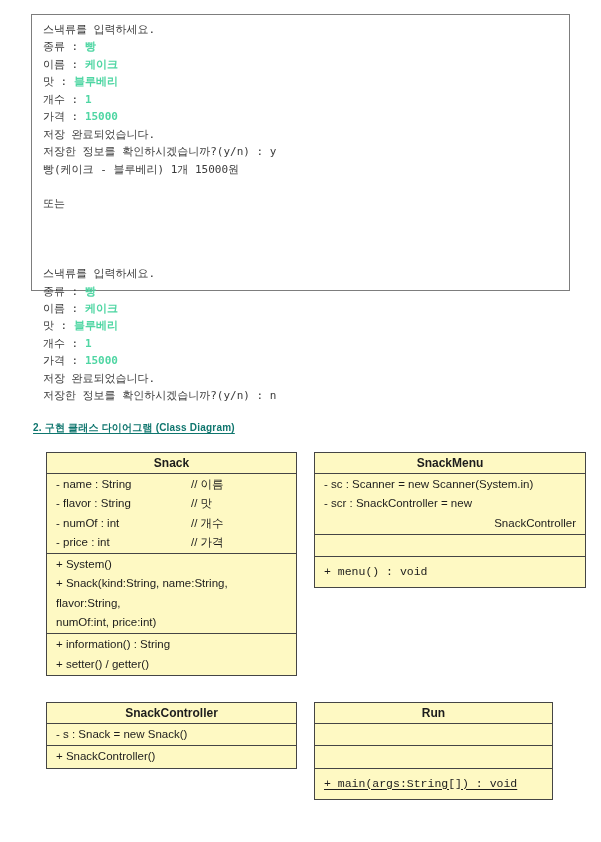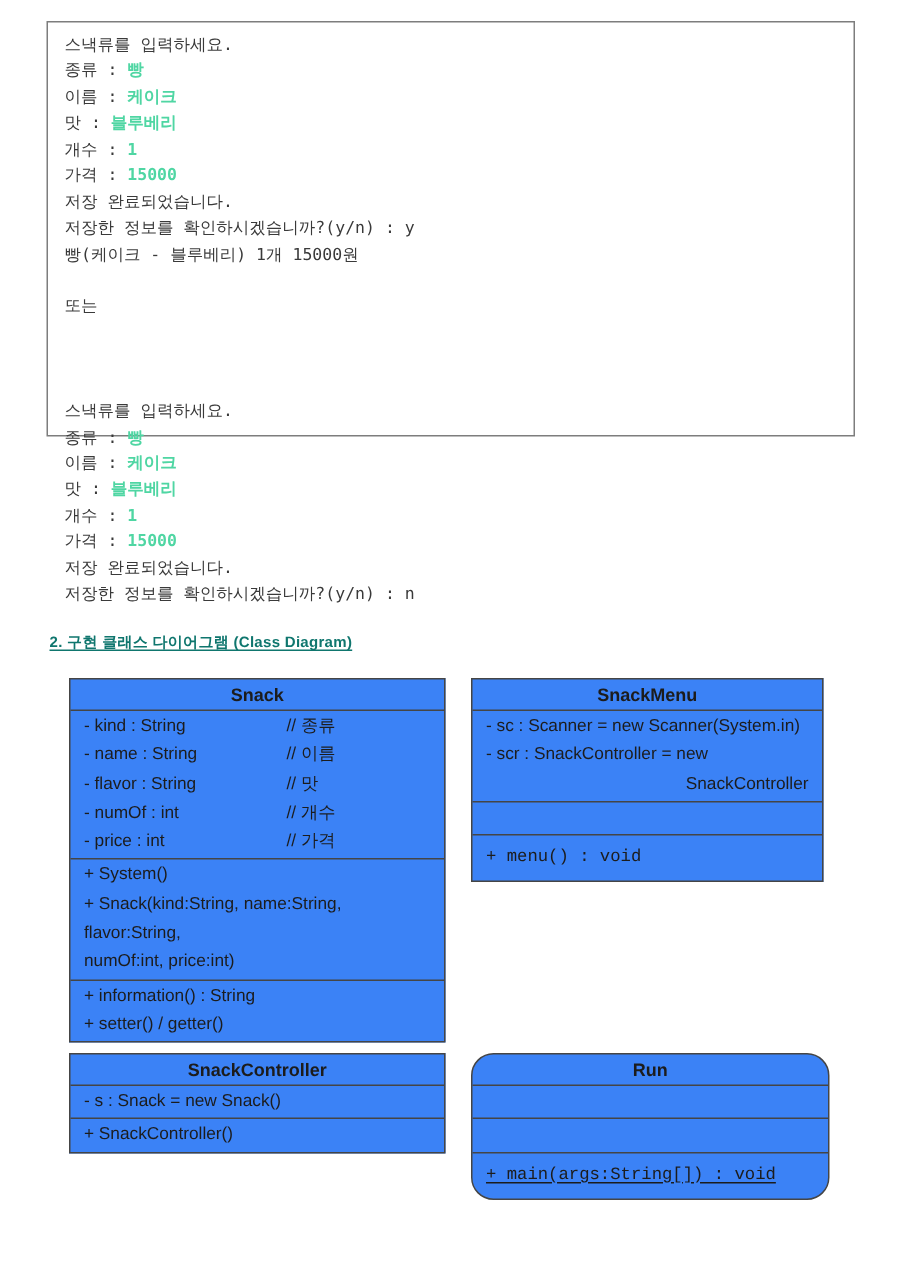--- a/index.html
+++ b/index.html
@@ -27,21 +27,21 @@
   .console-line .green{color:var(--green);font-weight:bold;}
   
   #heading{
     position:absolute;left:33px;top:421px;
     font-size:10px;font-weight:bold;color:#0f766e;
     text-decoration:underline;text-underline-offset:2px;
     letter-spacing:0.2px;
   }
   
   .class-box{
-    position:absolute;background:#3b82f6;border:1px solid var(--class-border);
+    position:absolute;background:#fef9c3;border:1px solid var(--class-border);
     box-sizing:border-box;font-size:11.5px;color:var(--class-text);
   }
   .class-title{
     text-align:center;font-weight:bold;font-size:12px;
     padding:3px 4px 2px;border-bottom:1px solid var(--class-border);
     line-height:15px;
   }
   .class-section{border-bottom:1px solid var(--class-border);padding:1px 0 1px;}
   .class-section:last-child{border-bottom:none;}
   .class-section.pad{padding:5px 0 6px;font-family:Liberation Mono, monospace;}
@@ -77,37 +77,36 @@
       <div class="console-line"><span class="">개수 : </span><span class="green">1</span></div>
       <div class="console-line"><span class="">가격 : </span><span class="green">15000</span></div>
       <div class="console-line"><span class="">저장 완료되었습니다.</span></div>
       <div class="console-line"><span class="">저장한 정보를 확인하시겠습니까?(y/n) : n</span></div>
     </div>
   <div id="heading">2. 구현 클래스 다이어그램 (Class Diagram)</div>
   <div id="diagram-layer">
       <div class="class-box" style="left: 46px; top: 452px; width: 251px;">
         <div class="class-title">Snack</div>
         <div class="class-section">
-          <div class="class-row"><span class="attr-left">- kind : String</span><span class="attr-comment">// 종류</span></div>
           <div class="class-row"><span class="attr-left">- name : String</span><span class="attr-comment">// 이름</span></div>
           <div class="class-row"><span class="attr-left">- flavor : String</span><span class="attr-comment">// 맛</span></div>
           <div class="class-row"><span class="attr-left">- numOf : int</span><span class="attr-comment">// 개수</span></div>
           <div class="class-row"><span class="attr-left">- price : int</span><span class="attr-comment">// 가격</span></div>
         </div>
         <div class="class-section">
           <div class="class-row"><span class="">+ System()</span></div>
           <div class="class-row"><span class="">+ Snack(kind:String, name:String, flavor:String,</span></div>
           <div class="class-row"><span class="">numOf:int, price:int)</span></div>
         </div>
         <div class="class-section">
           <div class="class-row"><span class="">+ information() : String</span></div>
           <div class="class-row"><span class="">+ setter() / getter()</span></div>
         </div>
       </div>
-      <div class="class-box" style="left: 314px; top: 452px; width: 235px;">
+      <div class="class-box" style="left: 314px; top: 452px; width: 272px;">
         <div class="class-title">SnackMenu</div>
         <div class="class-section">
           <div class="class-row"><span class="">- sc : Scanner = new Scanner(System.in)</span></div>
           <div class="class-row"><span class="">- scr : SnackController = new</span></div>
           <div class="class-row right"><span class="">SnackController</span></div>
         </div>
         <div class="class-section">
           <div class="class-row">&nbsp;</div>
         </div>
         <div class="class-section pad">
@@ -116,21 +115,21 @@
       </div>
       <div class="class-box" style="left: 46px; top: 702px; width: 251px;">
         <div class="class-title">SnackController</div>
         <div class="class-section">
           <div class="class-row"><span class="">- s : Snack = new Snack()</span></div>
         </div>
         <div class="class-section">
           <div class="class-row"><span class="">+ SnackController()</span></div>
         </div>
       </div>
-      <div class="class-box" style="left: 314px; top: 702px; width: 239px; border-radius: 15px;">
+      <div class="class-box" style="left: 314px; top: 702px; width: 239px;">
         <div class="class-title">Run</div>
         <div class="class-section">
           <div class="class-row">&nbsp;</div>
         </div>
         <div class="class-section">
           <div class="class-row">&nbsp;</div>
         </div>
         <div class="class-section pad">
           <div class="class-row"><span class="underline">+ main(args:String[]) : void</span></div>
         </div>

